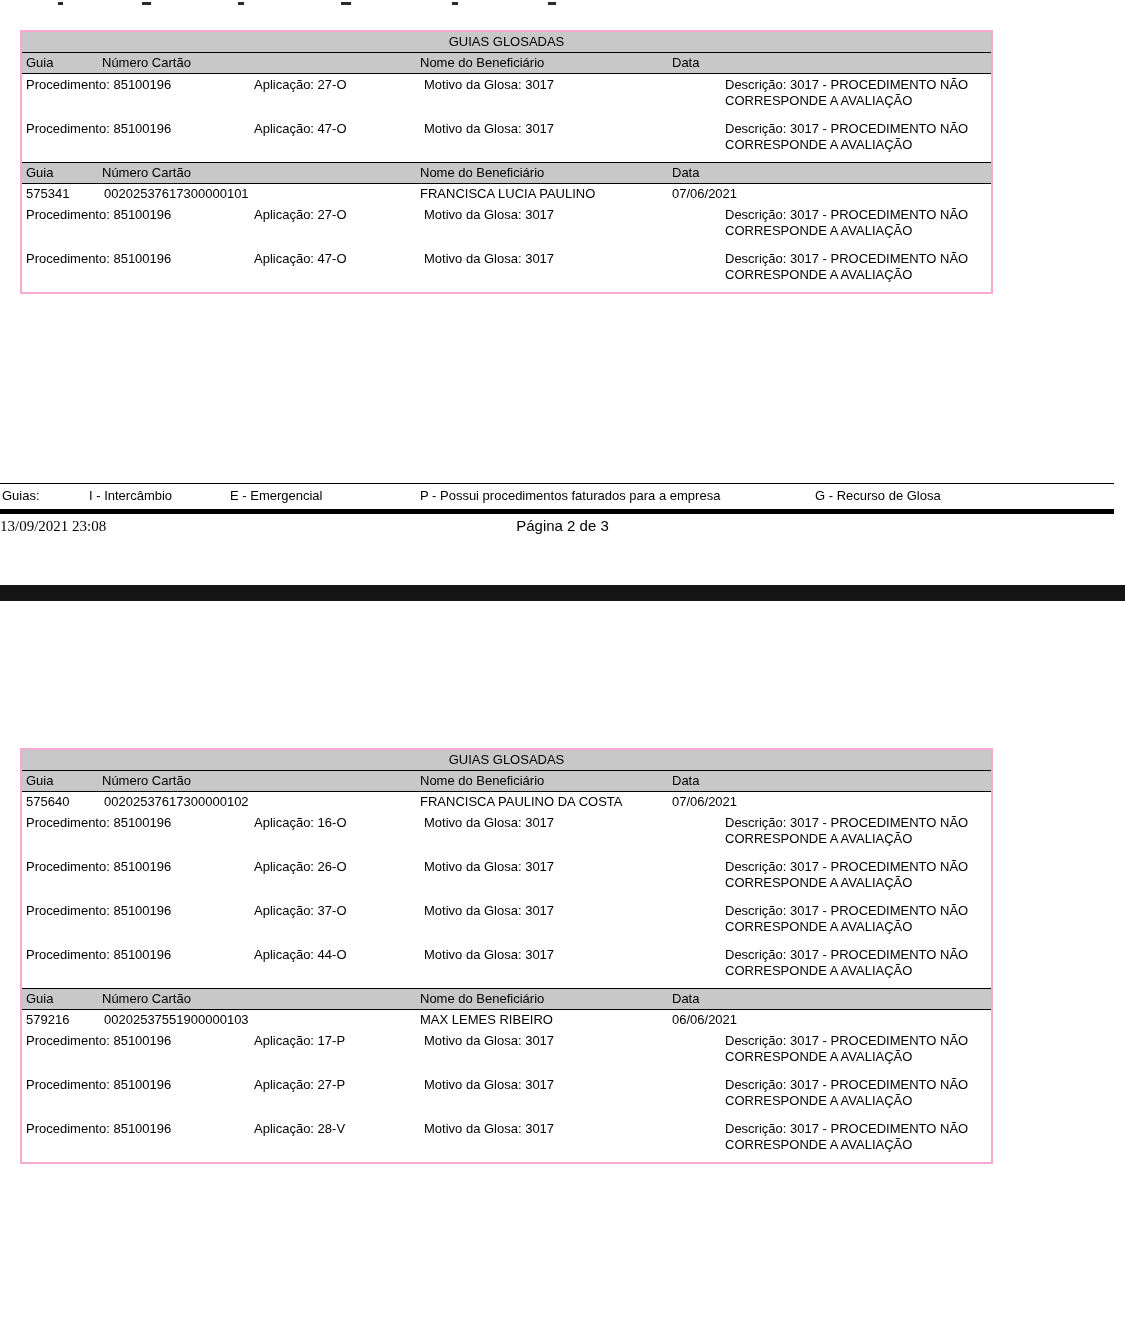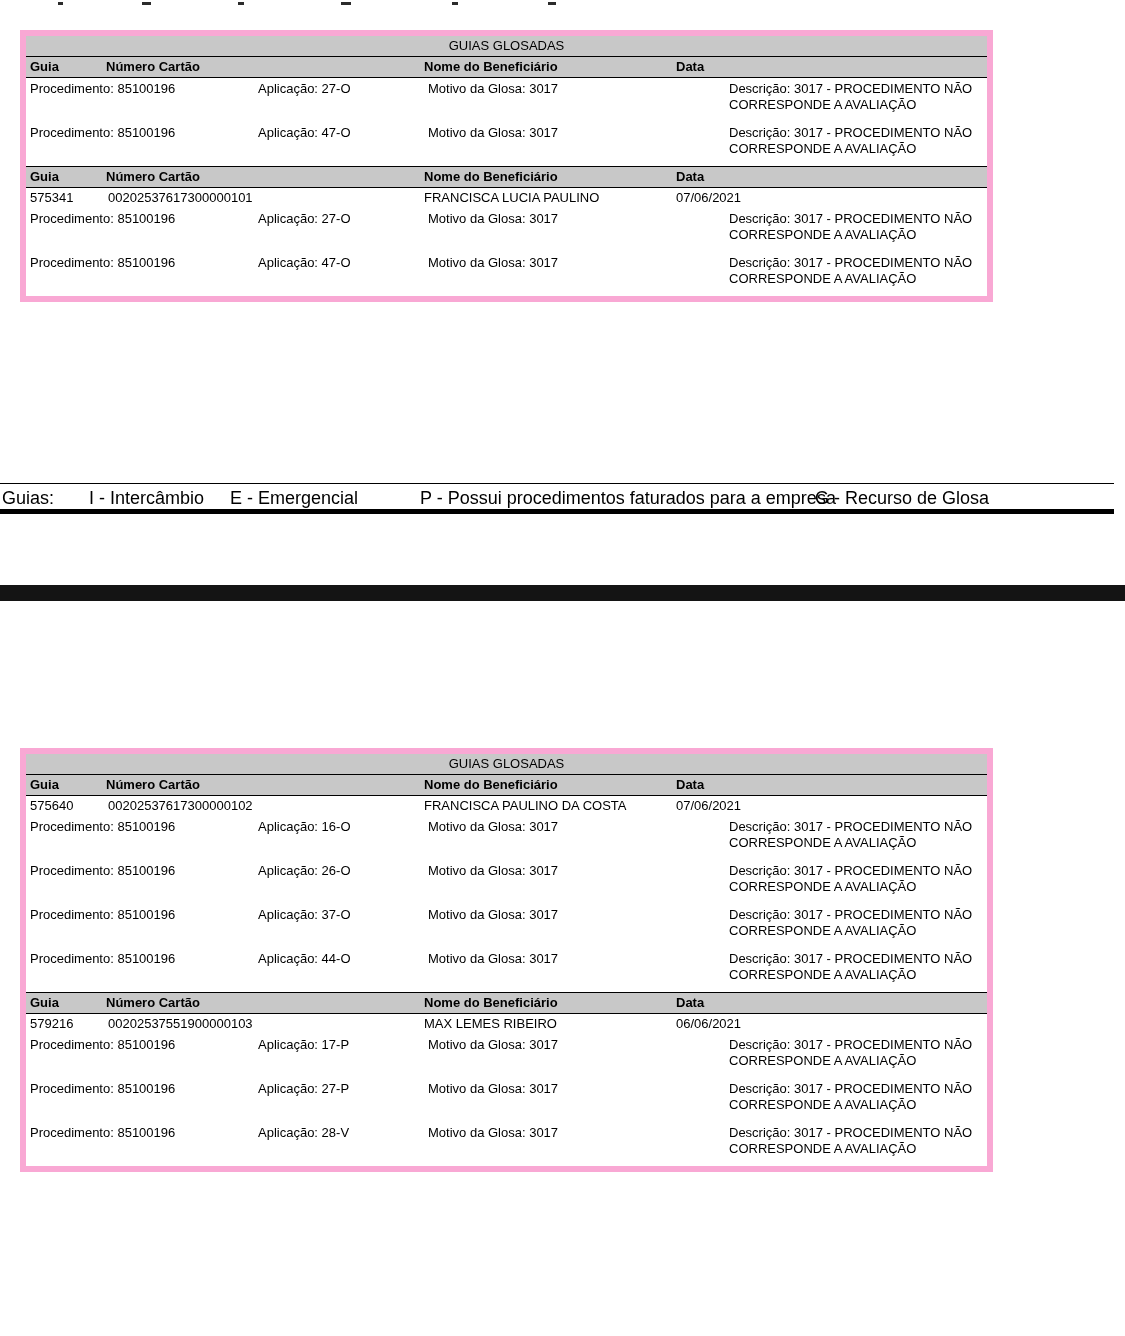--- a/index.html
+++ b/index.html
@@ -16,56 +16,55 @@
 
   
   .clip-strip { position: absolute; top: 0; left: 0; width: 1125px; height: 7px; overflow: hidden; }
   .clip-strip i { position: absolute; top: 2px; height: 3px; background: #2b2b2b; display: block; }
 
   
   .rtable {
     position: absolute;
     left: 20px;
     width: 973px;
-    border: 6px solid #f9a8d4;
+    border: 2px solid #f9a8d4;
     font-size: 13px;
     line-height: 16px;
     background: #fff;
   }
   .t1 { top: 30px; }
   .t2 { top: 748px; }
 
   .trow { display: grid; }
   .title-row {
     display: block;
     background: #c8c8c8;
     text-align: center;
     padding: 2px 0;
     border-bottom: 1px solid #000;
   }
   .cols-row {
     grid-template-columns: 80px 300px 270px 1fr;
     background: #c8c8c8;
     padding: 2px 0;
     border-bottom: 1px solid #000;
-    font-weight: bold;
   }
   .cols-row.mid { border-top: 1px solid #000; }
   .vals-row { grid-template-columns: 80px 300px 270px 1fr; padding: 2px 0; }
   .detail-row { grid-template-columns: 230px 170px 265px 1fr; padding: 3px 0 9px; align-items: start; }
 
   .cell { padding-left: 4px; }
   .cell.c2 { padding-left: 2px; }
   .cell.center { text-align: left; padding-left: 0; }
   .cell.nomepad { padding-left: 18px; }
   .cell.desc { max-width: 320px; margin-left: 36px; }
 
   
   .legend-rule { position: absolute; top: 483px; left: 0; width: 1114px; height: 1px; background: #000; }
-  .legend { position: absolute; top: 488px; left: 0; width: 945px; height: 18px; font-size: 18px; }
+  .legend { position: absolute; top: 488px; left: 0; width: 945px; height: 18px; font-size: 13px; }
   .legend span { position: absolute; top: 0; white-space: nowrap; }
   .thick-rule { position: absolute; top: 509px; left: 0; width: 1114px; height: 5px; background: #000; }
   .footer-line { position: absolute; top: 517px; left: 0; width: 1125px; height: 20px; }
   .timestamp { position: absolute; left: 0; top: 1px; font-family: "Liberation Serif", serif; font-size: 15px; }
   .pagenum { position: absolute; left: 0; top: 0; width: 100%; text-align: center; font-size: 15px; }
 
   
   .page-sep { position: absolute; top: 585px; left: 0; width: 1125px; height: 16px; background: #141414; }
 </style>
 </head>
@@ -132,20 +131,24 @@
 
   <div class="legend-rule"></div>
   <div class="legend">
     <span style="left:2px">Guias:</span>
     <span style="left:89px">I - Intercâmbio</span>
     <span style="left:230px">E - Emergencial</span>
     <span style="left:420px">P - Possui procedimentos faturados para a empresa</span>
     <span style="left:815px">G - Recurso de Glosa</span>
   </div>
   <div class="thick-rule"></div>
+  <div class="footer-line">
+    <span class="timestamp">13/09/2021 23:08</span>
+    <span class="pagenum">Página 2 de 3</span>
+  </div>
 
   <div class="page-sep"></div>
 
   <div class="rtable t2">
     <div class="title-row">GUIAS GLOSADAS</div>
 
     <div class="trow cols-row">
       <span class="cell">Guia</span>
       <span class="cell center">Número Cartão</span>
       <span class="cell nomepad">Nome do Beneficiário</span>

